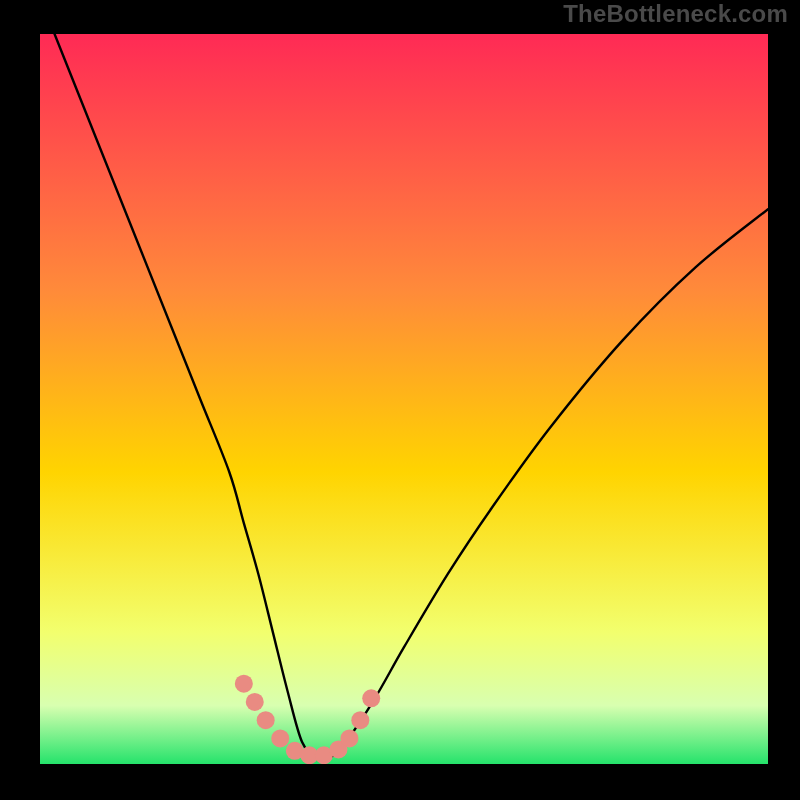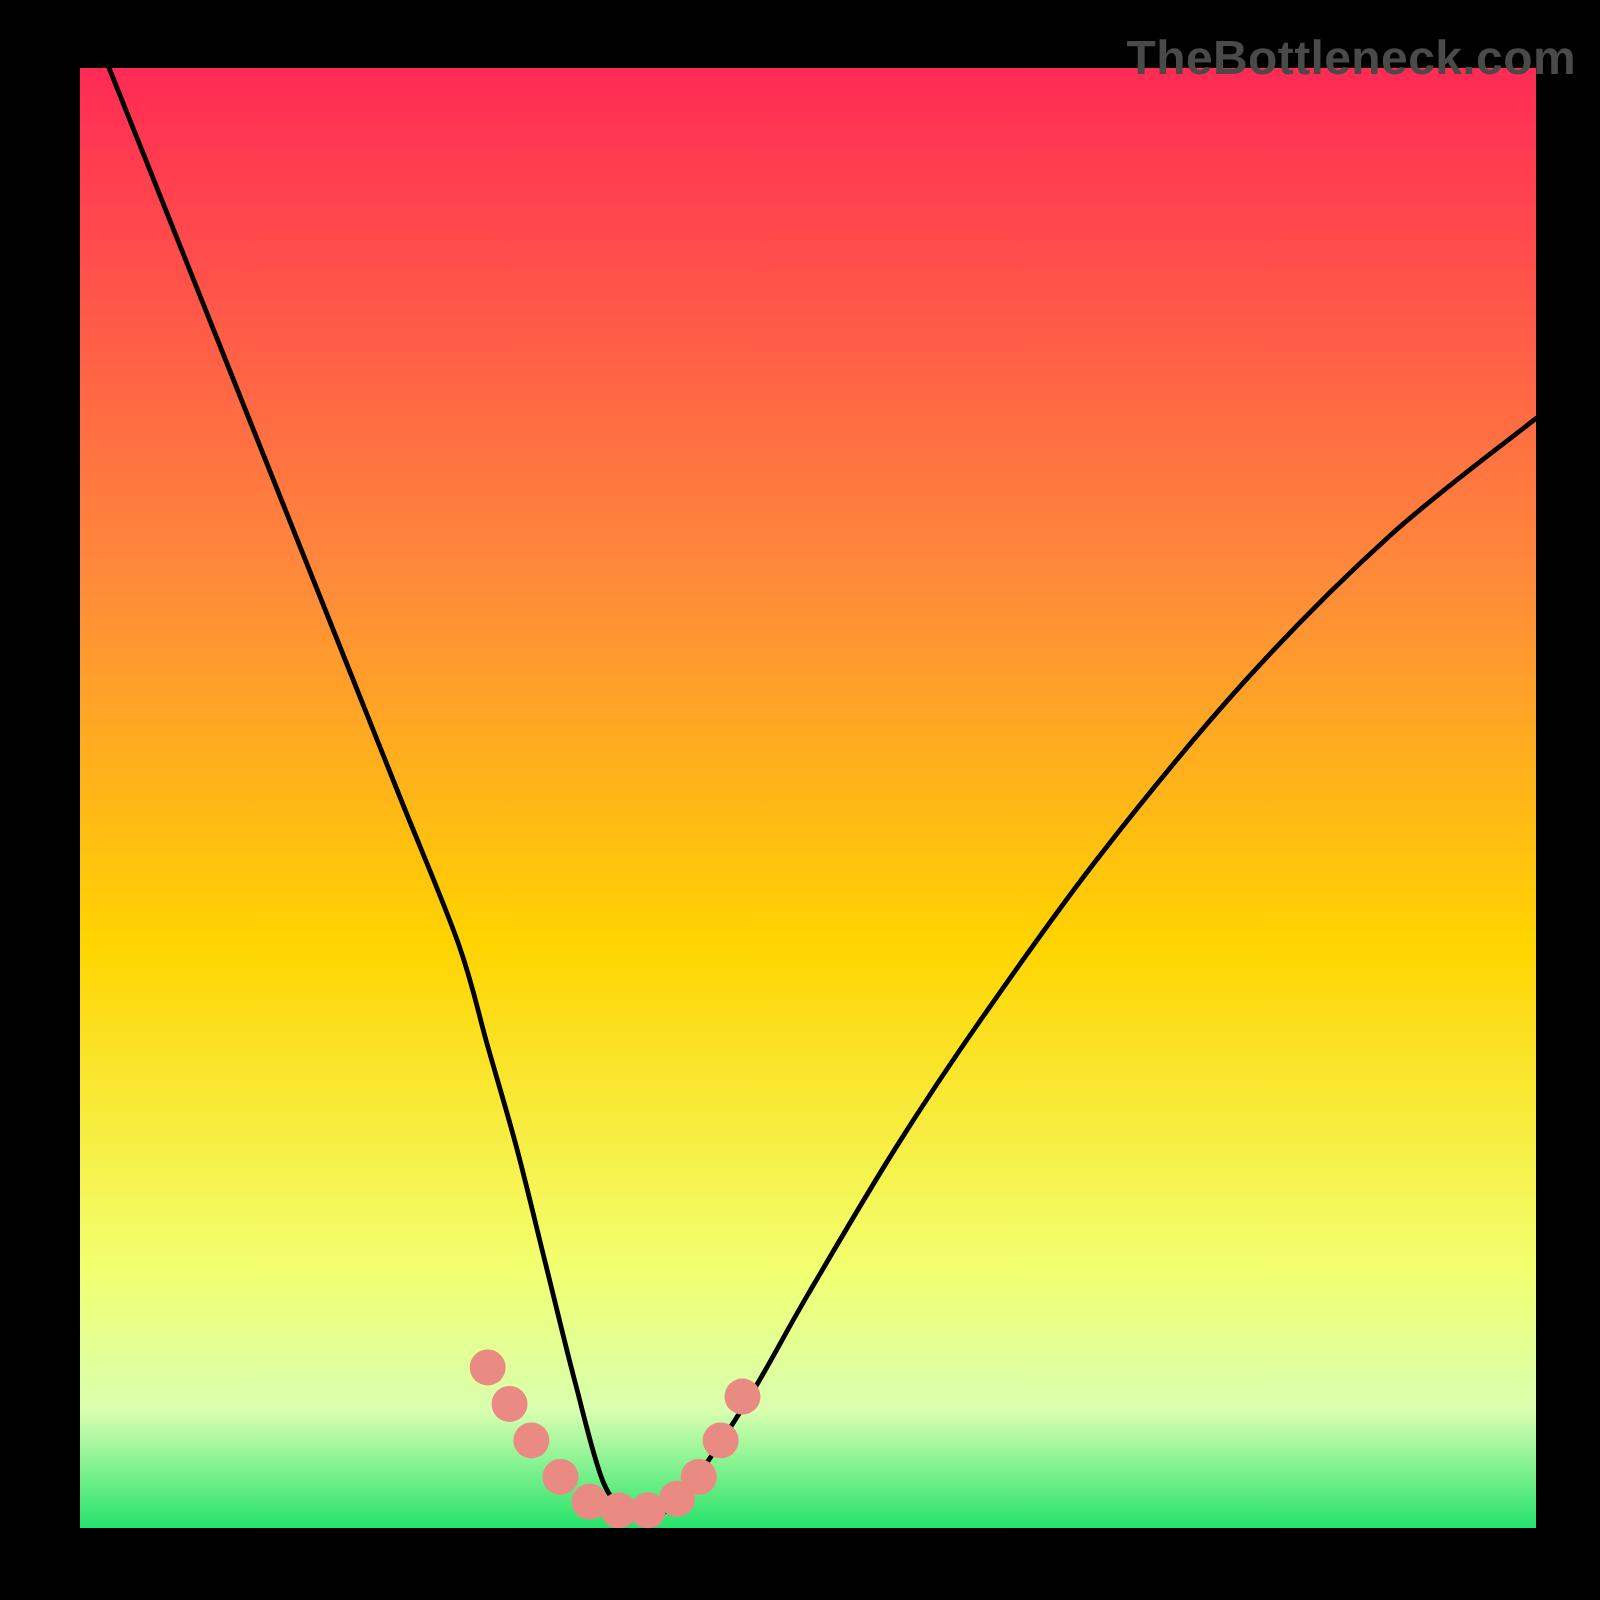--- a/index.html
+++ b/index.html
@@ -12,21 +12,21 @@
     overflow: hidden;
   }
   .stage {
     position: relative;
     width: 800px;
     height: 800px;
     background: #000;
   }
   .watermark {
     position: absolute;
-    top: 16px;
+    top: 0;
     right: 12px;
     color: #4a4a4a;
     font-size: 24px;
     font-weight: 600;
     letter-spacing: 0.2px;
     z-index: 5;
     user-select: none;
   }
   svg.plot {
     position: absolute;

